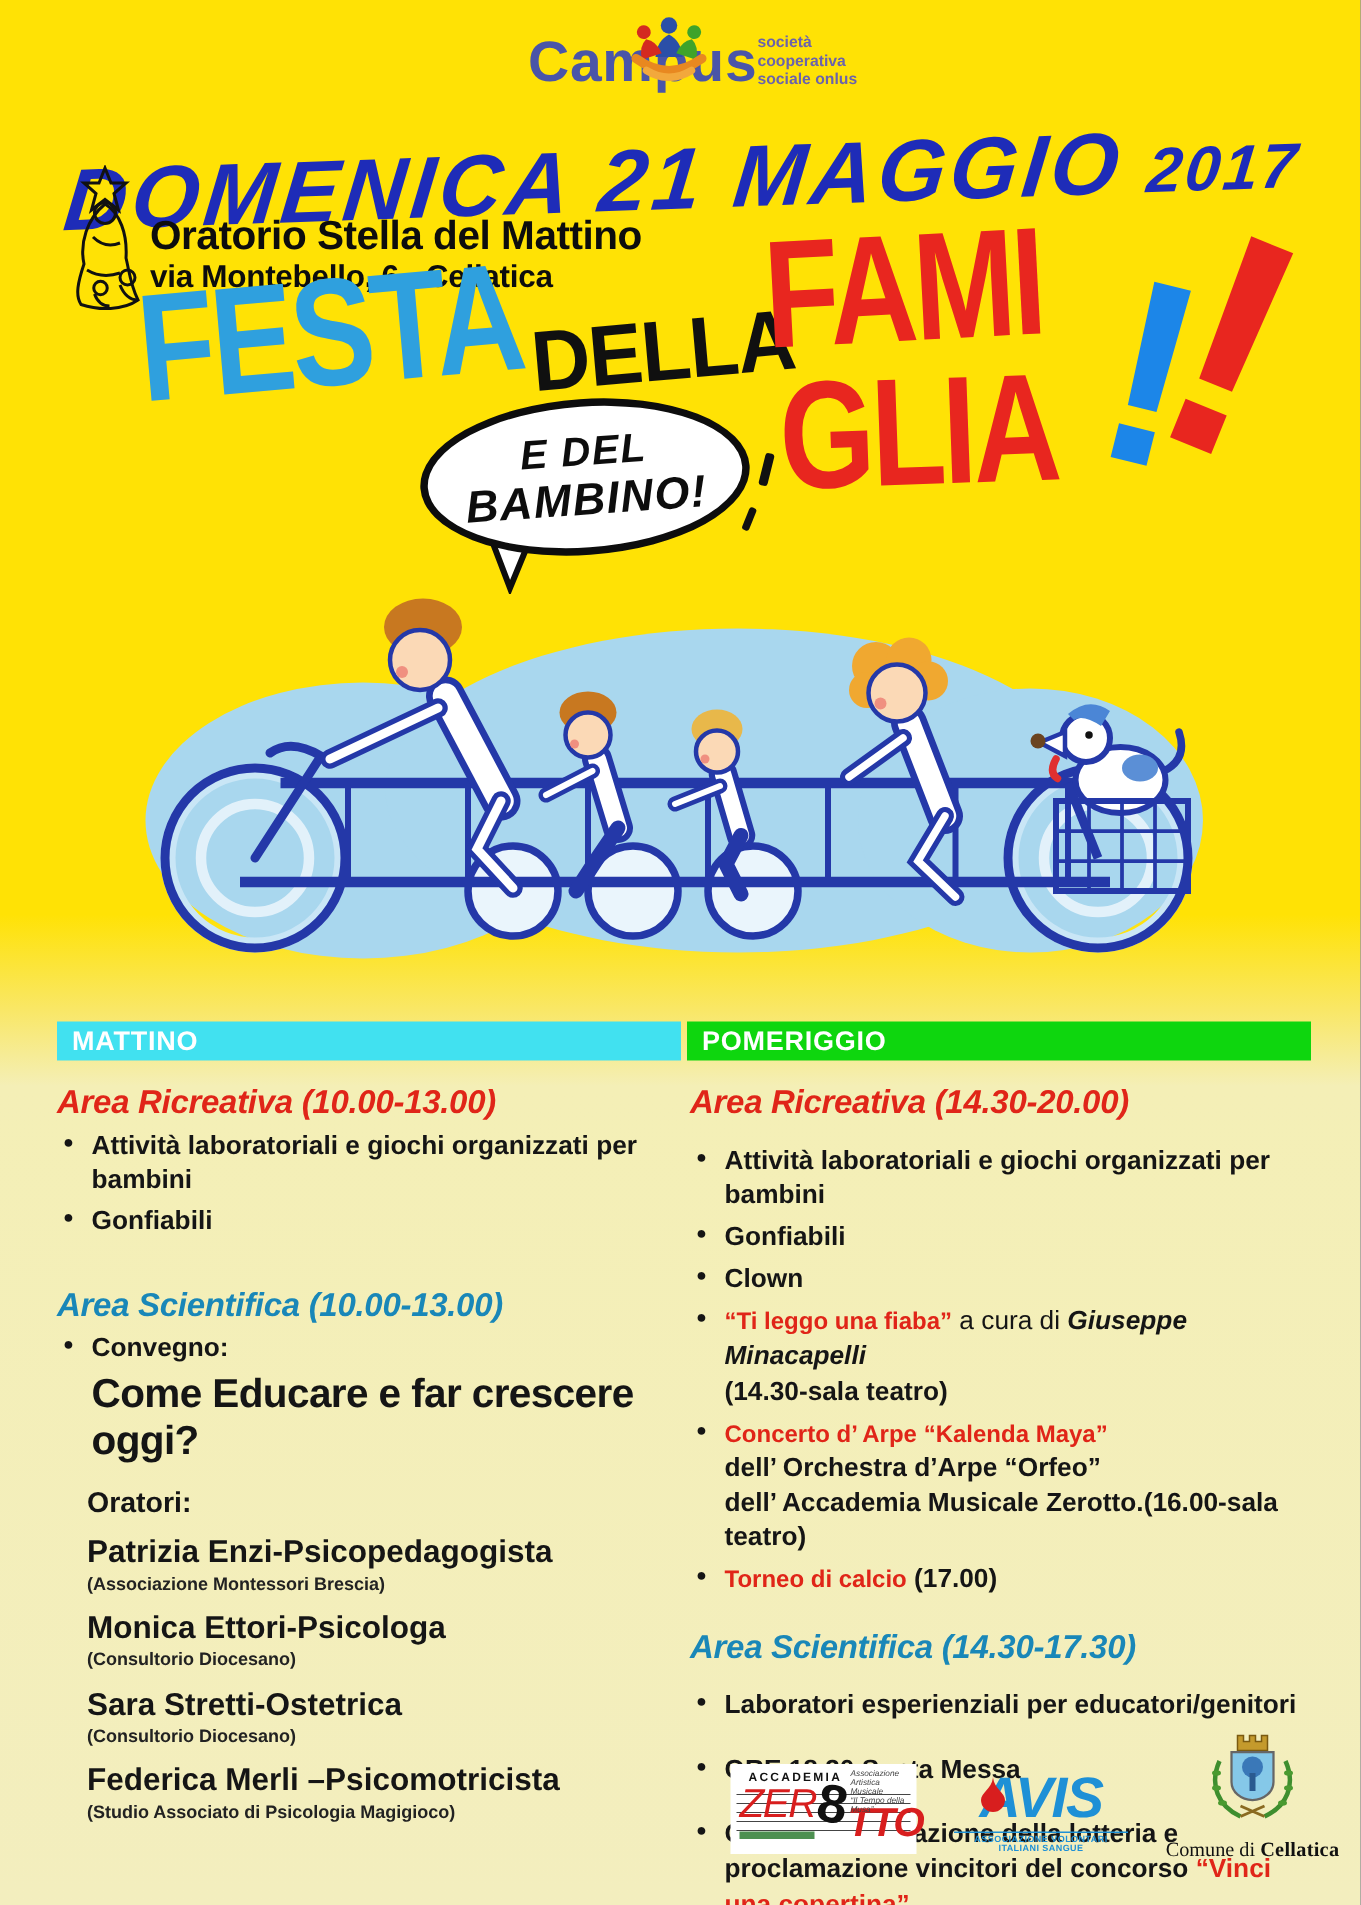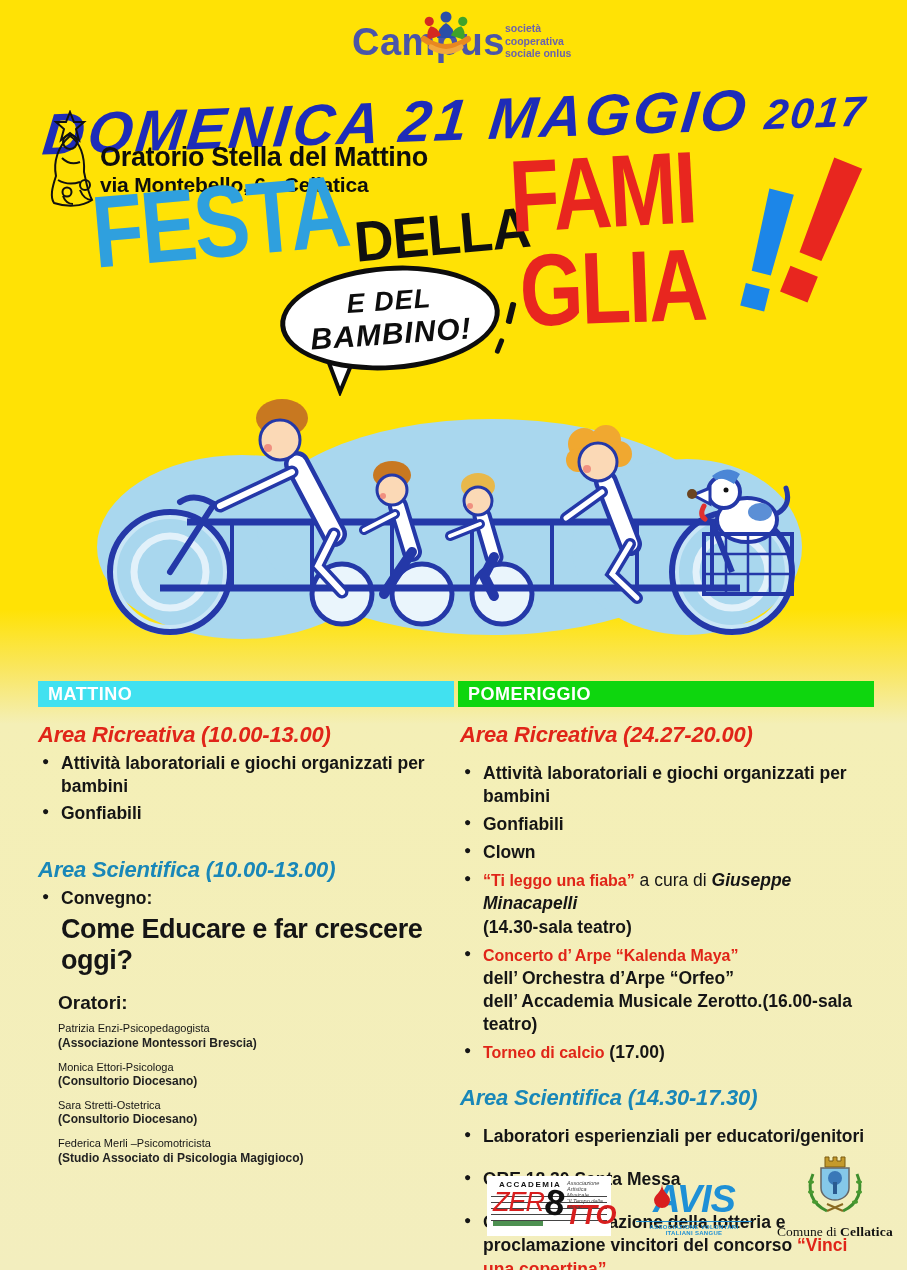--- a/index.html
+++ b/index.html
@@ -65,21 +65,21 @@
   .c-red{color:#E02518;}
   .c-teal{color:#1987B8;}
   ul.blist{list-style:none;margin:2px 0;padding:0;}
   .blist li{position:relative;padding-left:23px;font-weight:700;line-height:1.32;margin:4px 0;}
   .dot{position:absolute;left:4px;top:2px;font-size:12px;}
   .red-text{color:#E02518;}
   .big-red{color:#E02518;font-size:16px;}
   .convegno-q{font-size:27px;font-weight:700;letter-spacing:-0.4px;margin:2px 0 14px 23px;}
   .oratori-label{font-size:19px;font-weight:700;margin:16px 0 8px 20px;}
   .speaker{margin:0 0 10px 20px;}
-  .speaker-name{font-weight:400;font-size:11px;line-height:1.25;}
+  .speaker-name{font-weight:700;font-size:21px;line-height:1.25;}
   .speaker-org{font-weight:700;font-size:12px;color:#222;line-height:1.2;}
   .sub-line{font-weight:700;}
   .cura{font-weight:400;}
   .cura-name{font-style:italic;font-weight:700;}
   .col-right .blist li{margin:5px 0;}
   .col-right .area-title{margin-bottom:14px;}
   .gap-s{height:8px;} .gap-l{height:20px;}
   .sci-li{margin:6px 0 20px 0 !important;}
 
   
@@ -298,21 +298,21 @@
       <div class="speaker-org">(Consultorio Diocesano)</div>
     </div>
     <div class="speaker">
       <div class="speaker-name">Federica Merli –Psicomotricista</div>
       <div class="speaker-org">(Studio Associato di Psicologia Magigioco)</div>
     </div>
 
   </div>
 
   <div class="abs col col-right">
-    <div class="area-title c-red">Area Ricreativa (24.27-20.00)</div>
+    <div class="area-title c-red">Area Ricreativa (14.30-20.00)</div>
     <ul class="blist">
       <li><span class="dot">●</span><span>Attività laboratoriali e giochi organizzati per bambini</span></li>
       <li><span class="dot">●</span><span>Gonfiabili</span></li>
       <li><span class="dot">●</span><span>Clown</span></li>
       <li><span class="dot">●</span><span class="big-red">“Ti leggo una fiaba”</span><span class="cura"> a cura di </span><span class="cura-name">Giuseppe Minacapelli</span>
         <div class="sub-line">(14.30-sala teatro)</div>
       </li>
       <li><span class="dot">●</span><span class="big-red">Concerto d’ Arpe “Kalenda Maya”</span>
         <div class="sub-line">dell’ Orchestra d’Arpe “Orfeo”</div>
         <div class="sub-line">dell’ Accademia  Musicale Zerotto.(16.00-sala teatro)</div>

